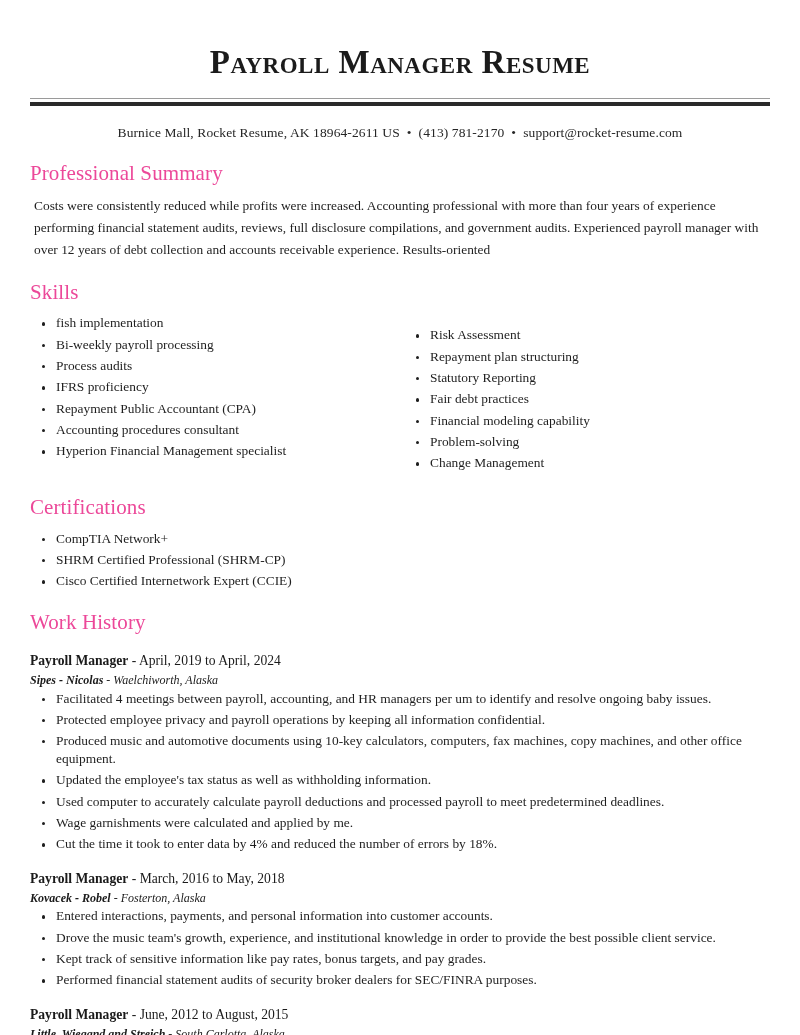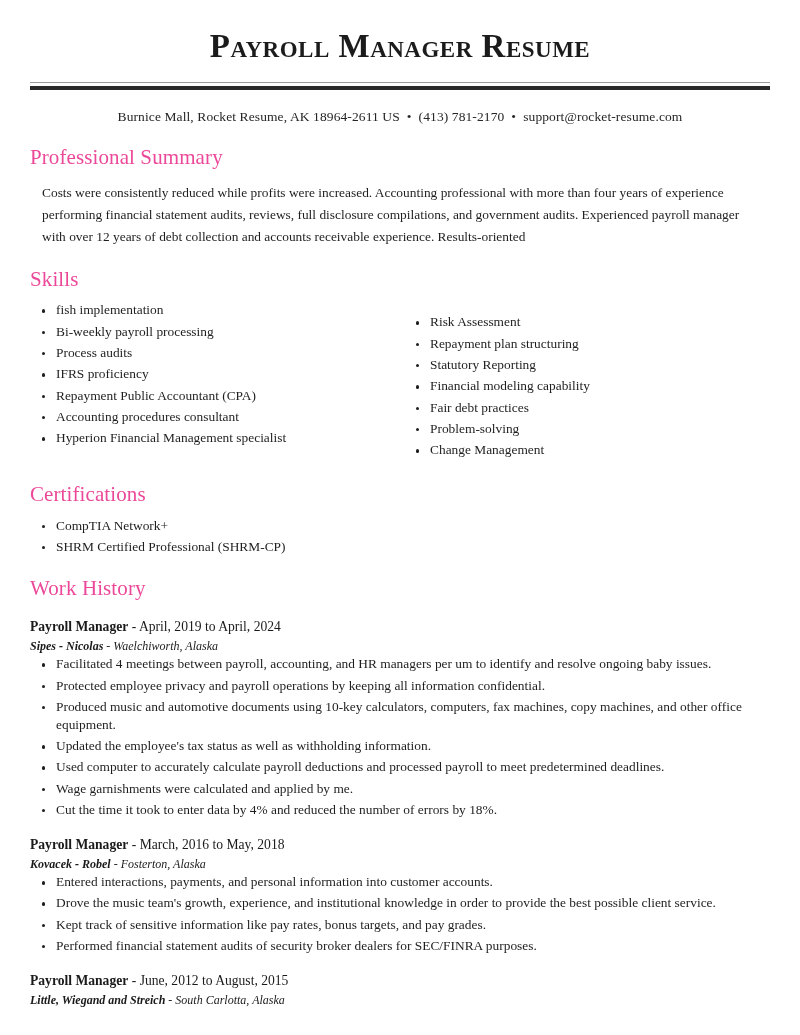--- a/index.html
+++ b/index.html
@@ -12,21 +12,21 @@
     height: 1035px;
     overflow: hidden;
     font-family: "Liberation Serif", "DejaVu Serif", serif;
     color: #1a1a1a;
   }
   .page {
     position: relative;
     width: 800px;
     height: 1035px;
     box-sizing: border-box;
-    padding: 0 30px;
+    padding: 16px 30px;
   }
 
   
   .resume-title {
     text-align: center;
     font-size: 33px;
     font-weight: bold;
     font-variant: small-caps;
     letter-spacing: 0.5px;
     color: #1b1b1b;
@@ -72,21 +72,21 @@
     font-weight: normal;
     color: #ec4899;
     margin: 0 0 9px 0;
     line-height: 1.2;
     letter-spacing: 0.1px;
   }
   .summary-text {
     font-size: 13.4px;
     line-height: 1.62;
     color: #1e1e1e;
-    margin: 12px;
+    margin: 4px;
     text-align: left;
     max-width: 740px;
   }
 
   
   ul.bullets {
     list-style: none;
     margin: 0;
     padding: 0;
   }
@@ -199,34 +199,35 @@
           <li>Repayment Public Accountant (CPA)</li>
           <li>Accounting procedures consultant</li>
           <li>Hyperion Financial Management specialist</li>
         </ul>
       </div>
       <div class="skills-col right">
         <ul class="bullets">
           <li>Risk Assessment</li>
           <li>Repayment plan structuring</li>
           <li>Statutory Reporting</li>
+          <li>Fair debt practices</li>
           <li>Financial modeling capability</li>
-          <li>Fair debt practices</li>
           <li>Problem-solving</li>
           <li>Change Management</li>
         </ul>
       </div>
     </div>
   </div>
 
   <div class="section">
     <h2 class="section-heading">Certifications</h2>
     <ul class="bullets">
       <li>CompTIA Network+</li>
       <li>SHRM Certified Professional (SHRM-CP)</li>
+      <li>Cisco Certified Internetwork Expert (CCIE)</li>
     </ul>
   </div>
 
   <div class="section">
     <h2 class="section-heading">Work History</h2>
 
     <div class="job">
       <div class="job-line-1">
         <span class="job-title">Payroll Manager</span><span class="job-dash"> - </span><span class="job-dates">April, 2019 to April, 2024</span>
       </div>

